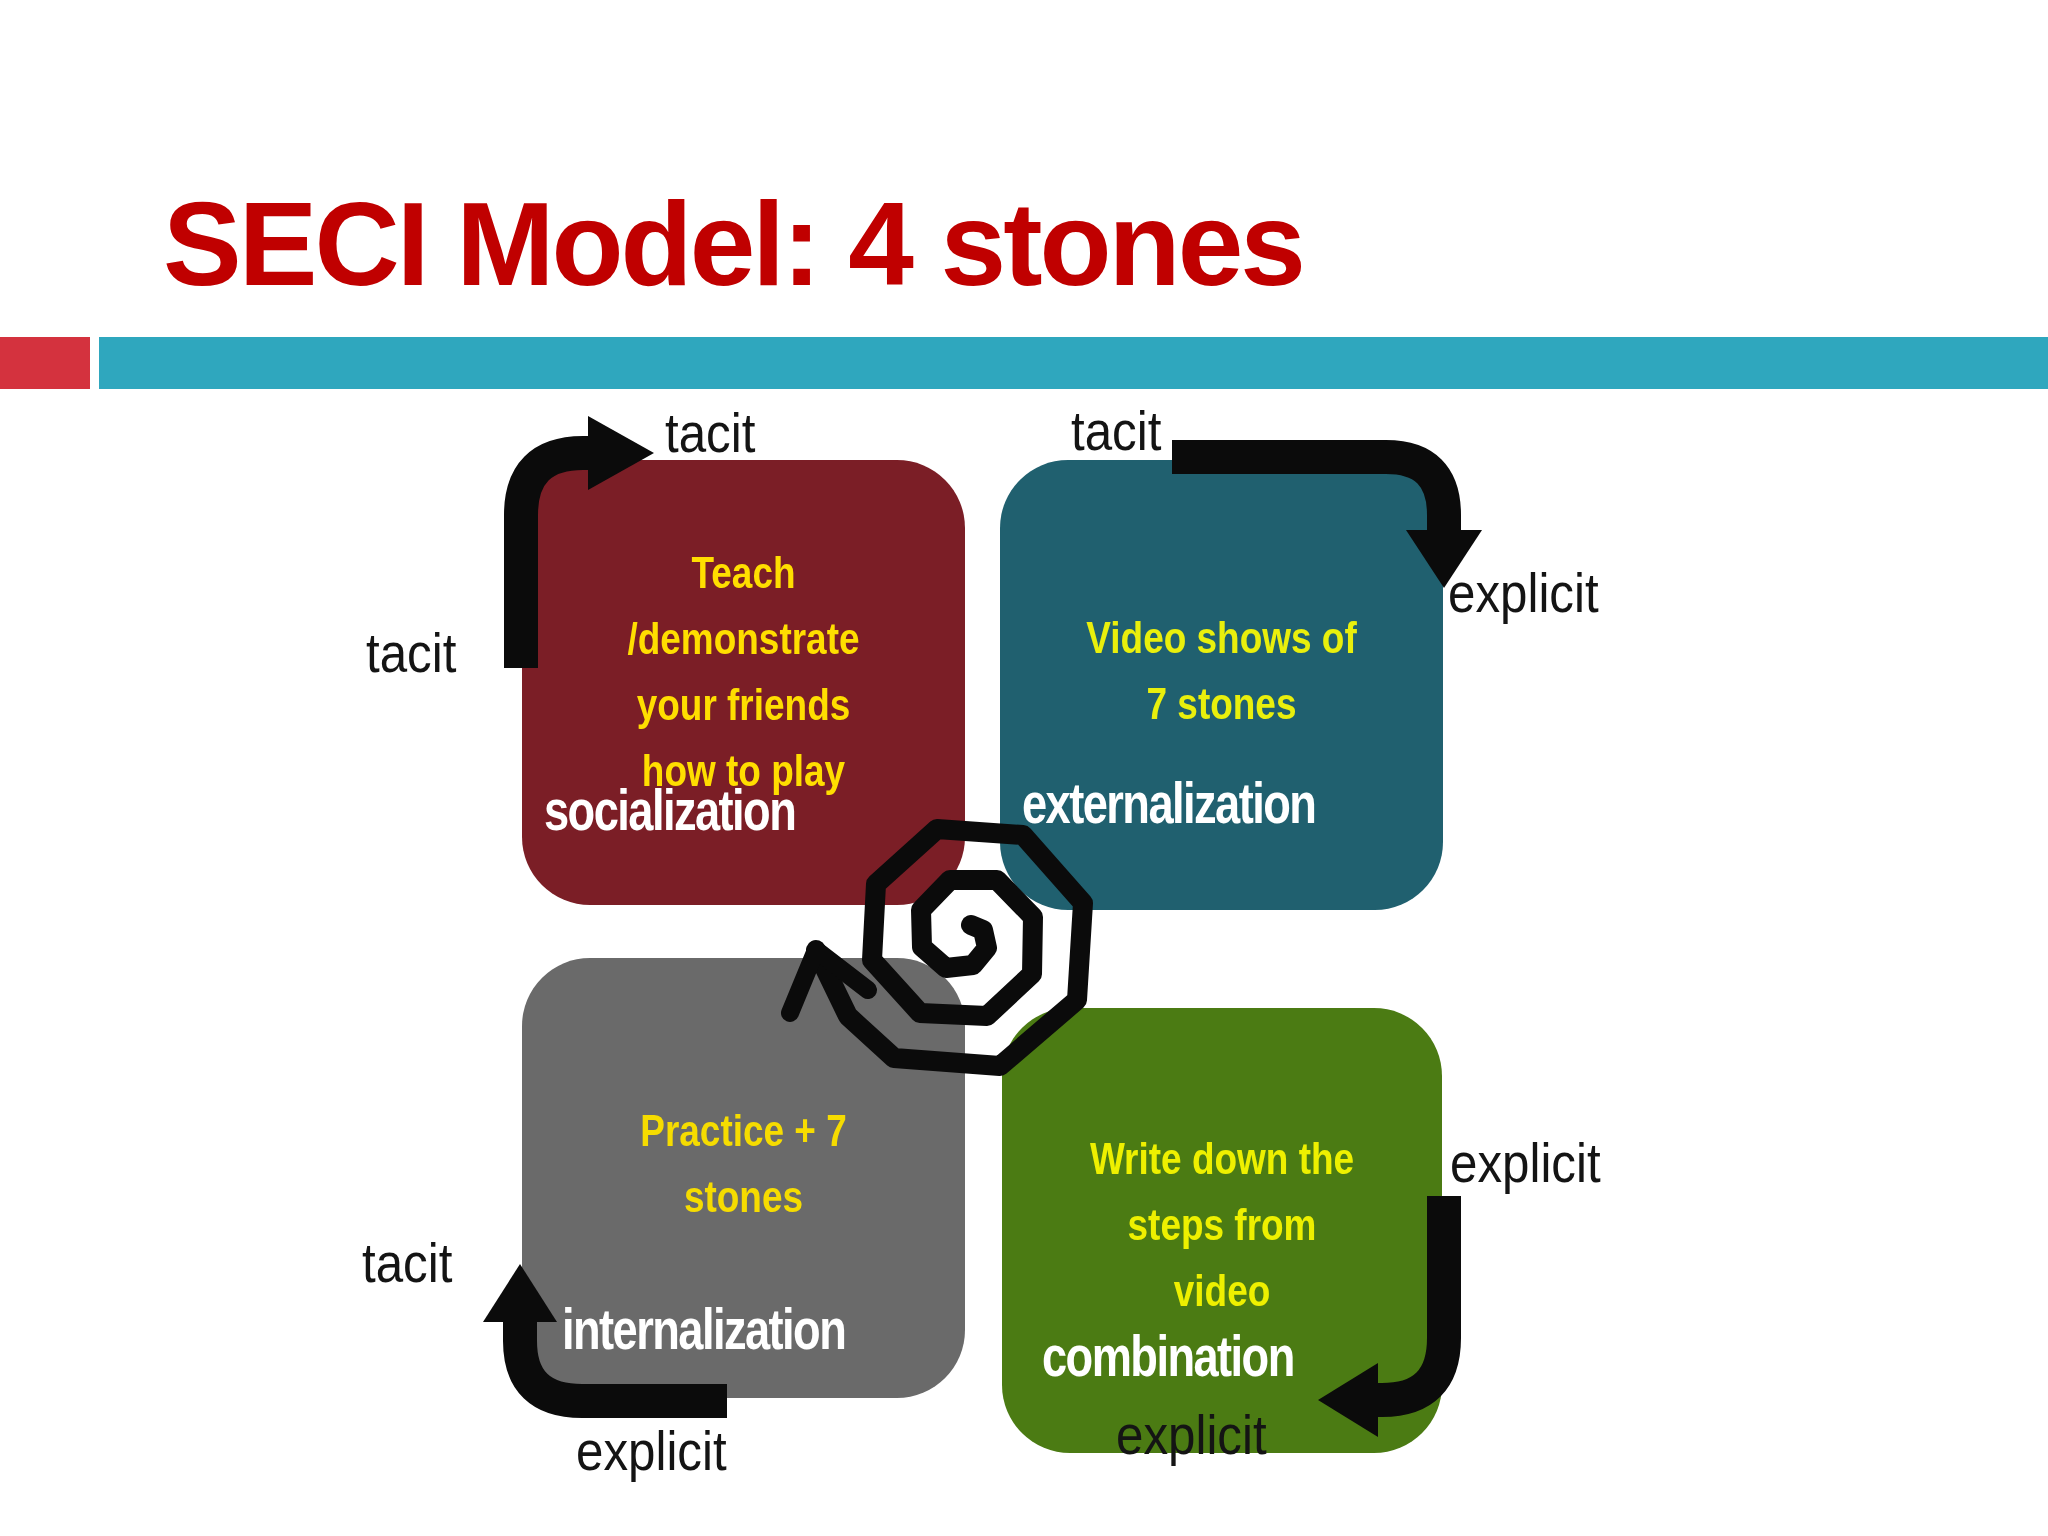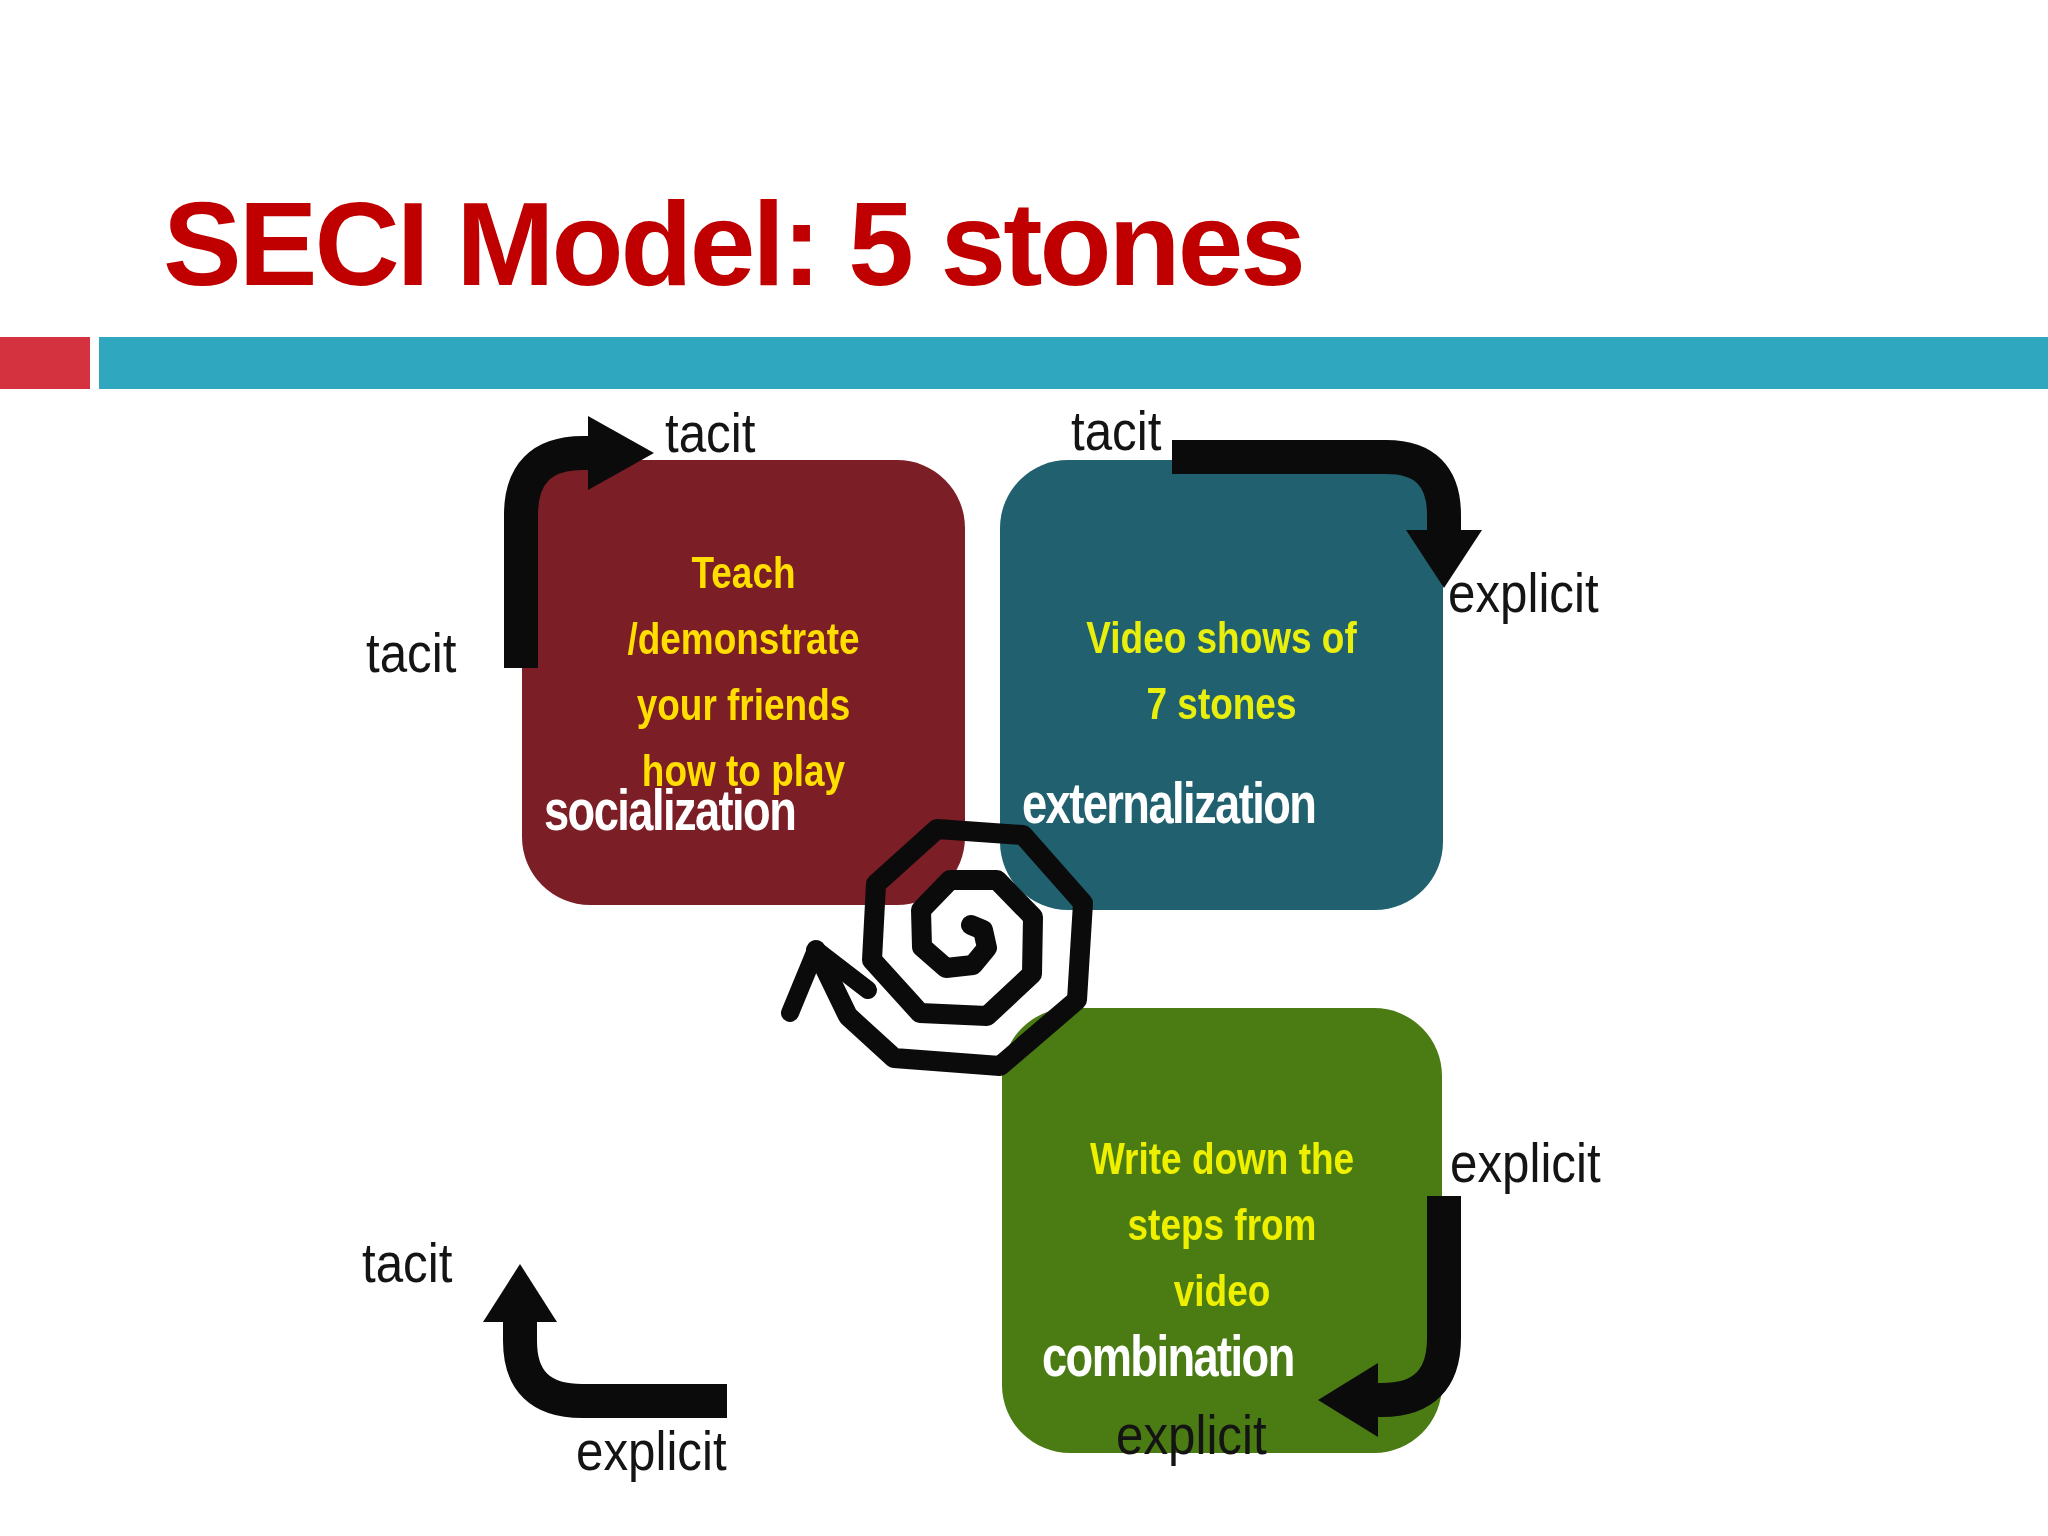--- a/index.html
+++ b/index.html
@@ -51,21 +51,21 @@
   .overlay{position:absolute;left:0;top:0;pointer-events:none;}
   .flow-arrow{fill:none;stroke-width:34px;}
   .doodle{fill:none;stroke-width:20px;stroke-linecap:round;stroke-linejoin:round;}
   .doodle-tip{fill:none;stroke-width:18px;stroke-linecap:round;stroke-linejoin:round;}
 </style>
 </head>
 <body>
 
 <div class="slide">
 
-  <h1 class="title" style="color: rgb(192, 0, 0);">SECI Model: 5 stones</h1>
+  <h1 class="title" style="color: rgb(192, 0, 0);">SECI Model: 4 stones</h1>
 
   <div class="bar bar-red" style="background-color: rgb(212, 50, 62);"></div>
   <div class="bar bar-teal" style="background-color: rgb(47, 167, 190);"></div>
 
   <div class="box box-socialization" style="background-color: rgb(123, 30, 38);">
     <div class="lines" style="color: rgb(255, 222, 0);">
       <div>Teach</div>
       <div>/demonstrate</div>
       <div>your friends</div>
       <div>how to play</div>
@@ -74,20 +74,27 @@
   </div>
 
   <div class="box box-externalization" style="background-color: rgb(32, 96, 111);">
     <div class="lines" style="color: rgb(233, 239, 12);">
       <div>Video shows of</div>
       <div>7 stones</div>
     </div>
     <div class="keyword" style="color: rgb(255, 255, 255);">externalization</div>
   </div>
 
+  <div class="box box-internalization" style="background-color: rgb(106, 106, 106);">
+    <div class="lines" style="color: rgb(246, 220, 0);">
+      <div>Practice + 7</div>
+      <div>stones</div>
+    </div>
+    <div class="keyword" style="color: rgb(255, 255, 255);">internalization</div>
+  </div>
 
   <div class="box box-combination" style="background-color: rgb(75, 123, 19);">
     <div class="lines" style="color: rgb(238, 240, 0);">
       <div>Write down the</div>
       <div>steps from</div>
       <div>video</div>
     </div>
     <div class="keyword" style="color: rgb(255, 255, 255);">combination</div>
   </div>
 

